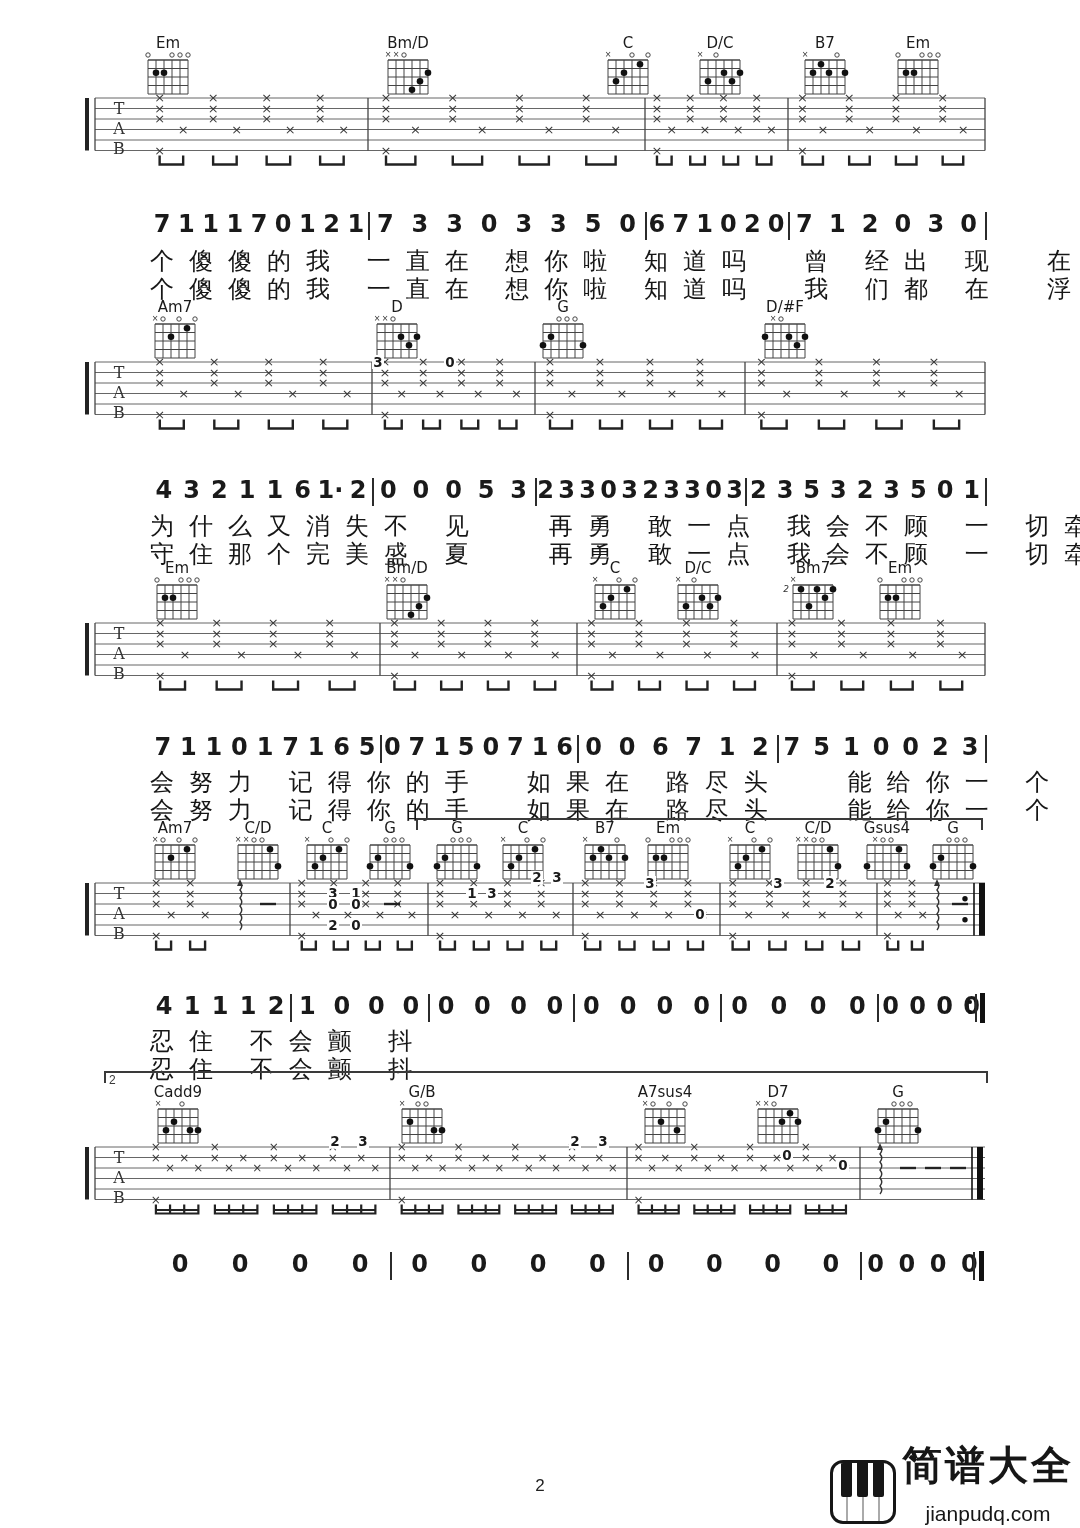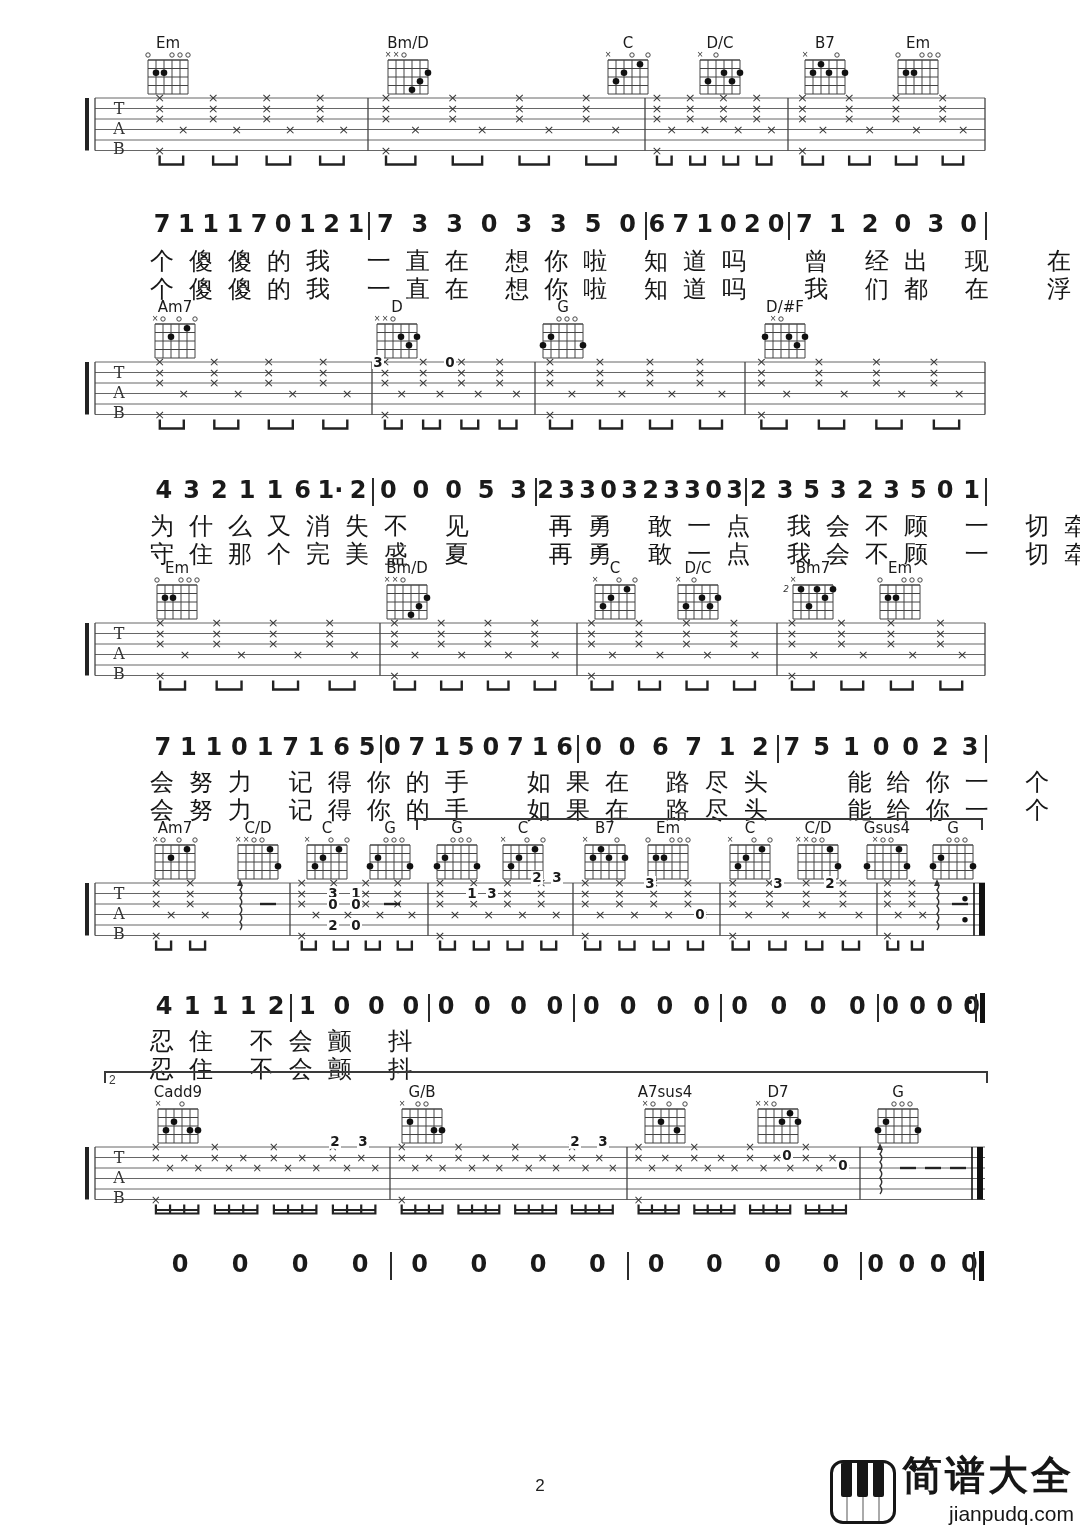--- a/index.html
+++ b/index.html
@@ -15,23 +15,23 @@
   .lyric{position:absolute;left:150px;font-size:24px;letter-spacing:15px;white-space:pre;color:#161616;}
   .volta{position:absolute;border-top:2px solid #3a3a3a;}
   .volta i{position:absolute;top:-1px;width:2px;height:11px;background:#3a3a3a;}
   .volta .lab{position:absolute;left:5px;top:0px;font-size:12px;color:#3a3a3a;letter-spacing:0;}
   .page-num{position:absolute;left:0;right:0;bottom:32px;text-align:center;font-size:17px;color:#222;}
   .wm{position:absolute;right:6px;bottom:4px;display:flex;align-items:flex-end;}
   .piano{position:relative;width:60px;height:58px;border:3px solid #161616;border-radius:13px;
          background:#fff;overflow:hidden;margin-right:6px;}
   .piano .bk{position:absolute;top:0;width:11px;height:34px;background:#161616;border-radius:0 0 2px 2px;}
   .piano .wl{position:absolute;top:34px;bottom:0;width:2px;background:#aaa;}
-  .wm-text{line-height:1;text-align:right;}
+  .wm-text{line-height:1;text-align:center;}
   .wm-title{font-size:40px;font-weight:bold;letter-spacing:3px;color:#161616;}
-  .wm-domain{font-size:21px;color:#161616;margin-top:8px;font-family:"Liberation Sans",sans-serif;}
+  .wm-domain{font-size:21px;color:#161616;margin-top:18px;font-family:"Liberation Sans",sans-serif;}
 </style>
 </head>
 <body>
 
 <div class="sheet">
   <div id="score">
       <svg width="64" height="64" class="abs" style="left:138px;top:36px">
         <text x="30" y="12" font-size="15" text-anchor="middle" fill="#1b1b1b" font-family="'DejaVu Sans',sans-serif" font-weight="normal">Em</text>
         <circle cx="10" cy="19" r="2.2" fill="none" stroke="#333" stroke-width="0.9"></circle>
         <line x1="10" y1="24" x2="10" y2="58" stroke="#444" stroke-width="1"></line>

